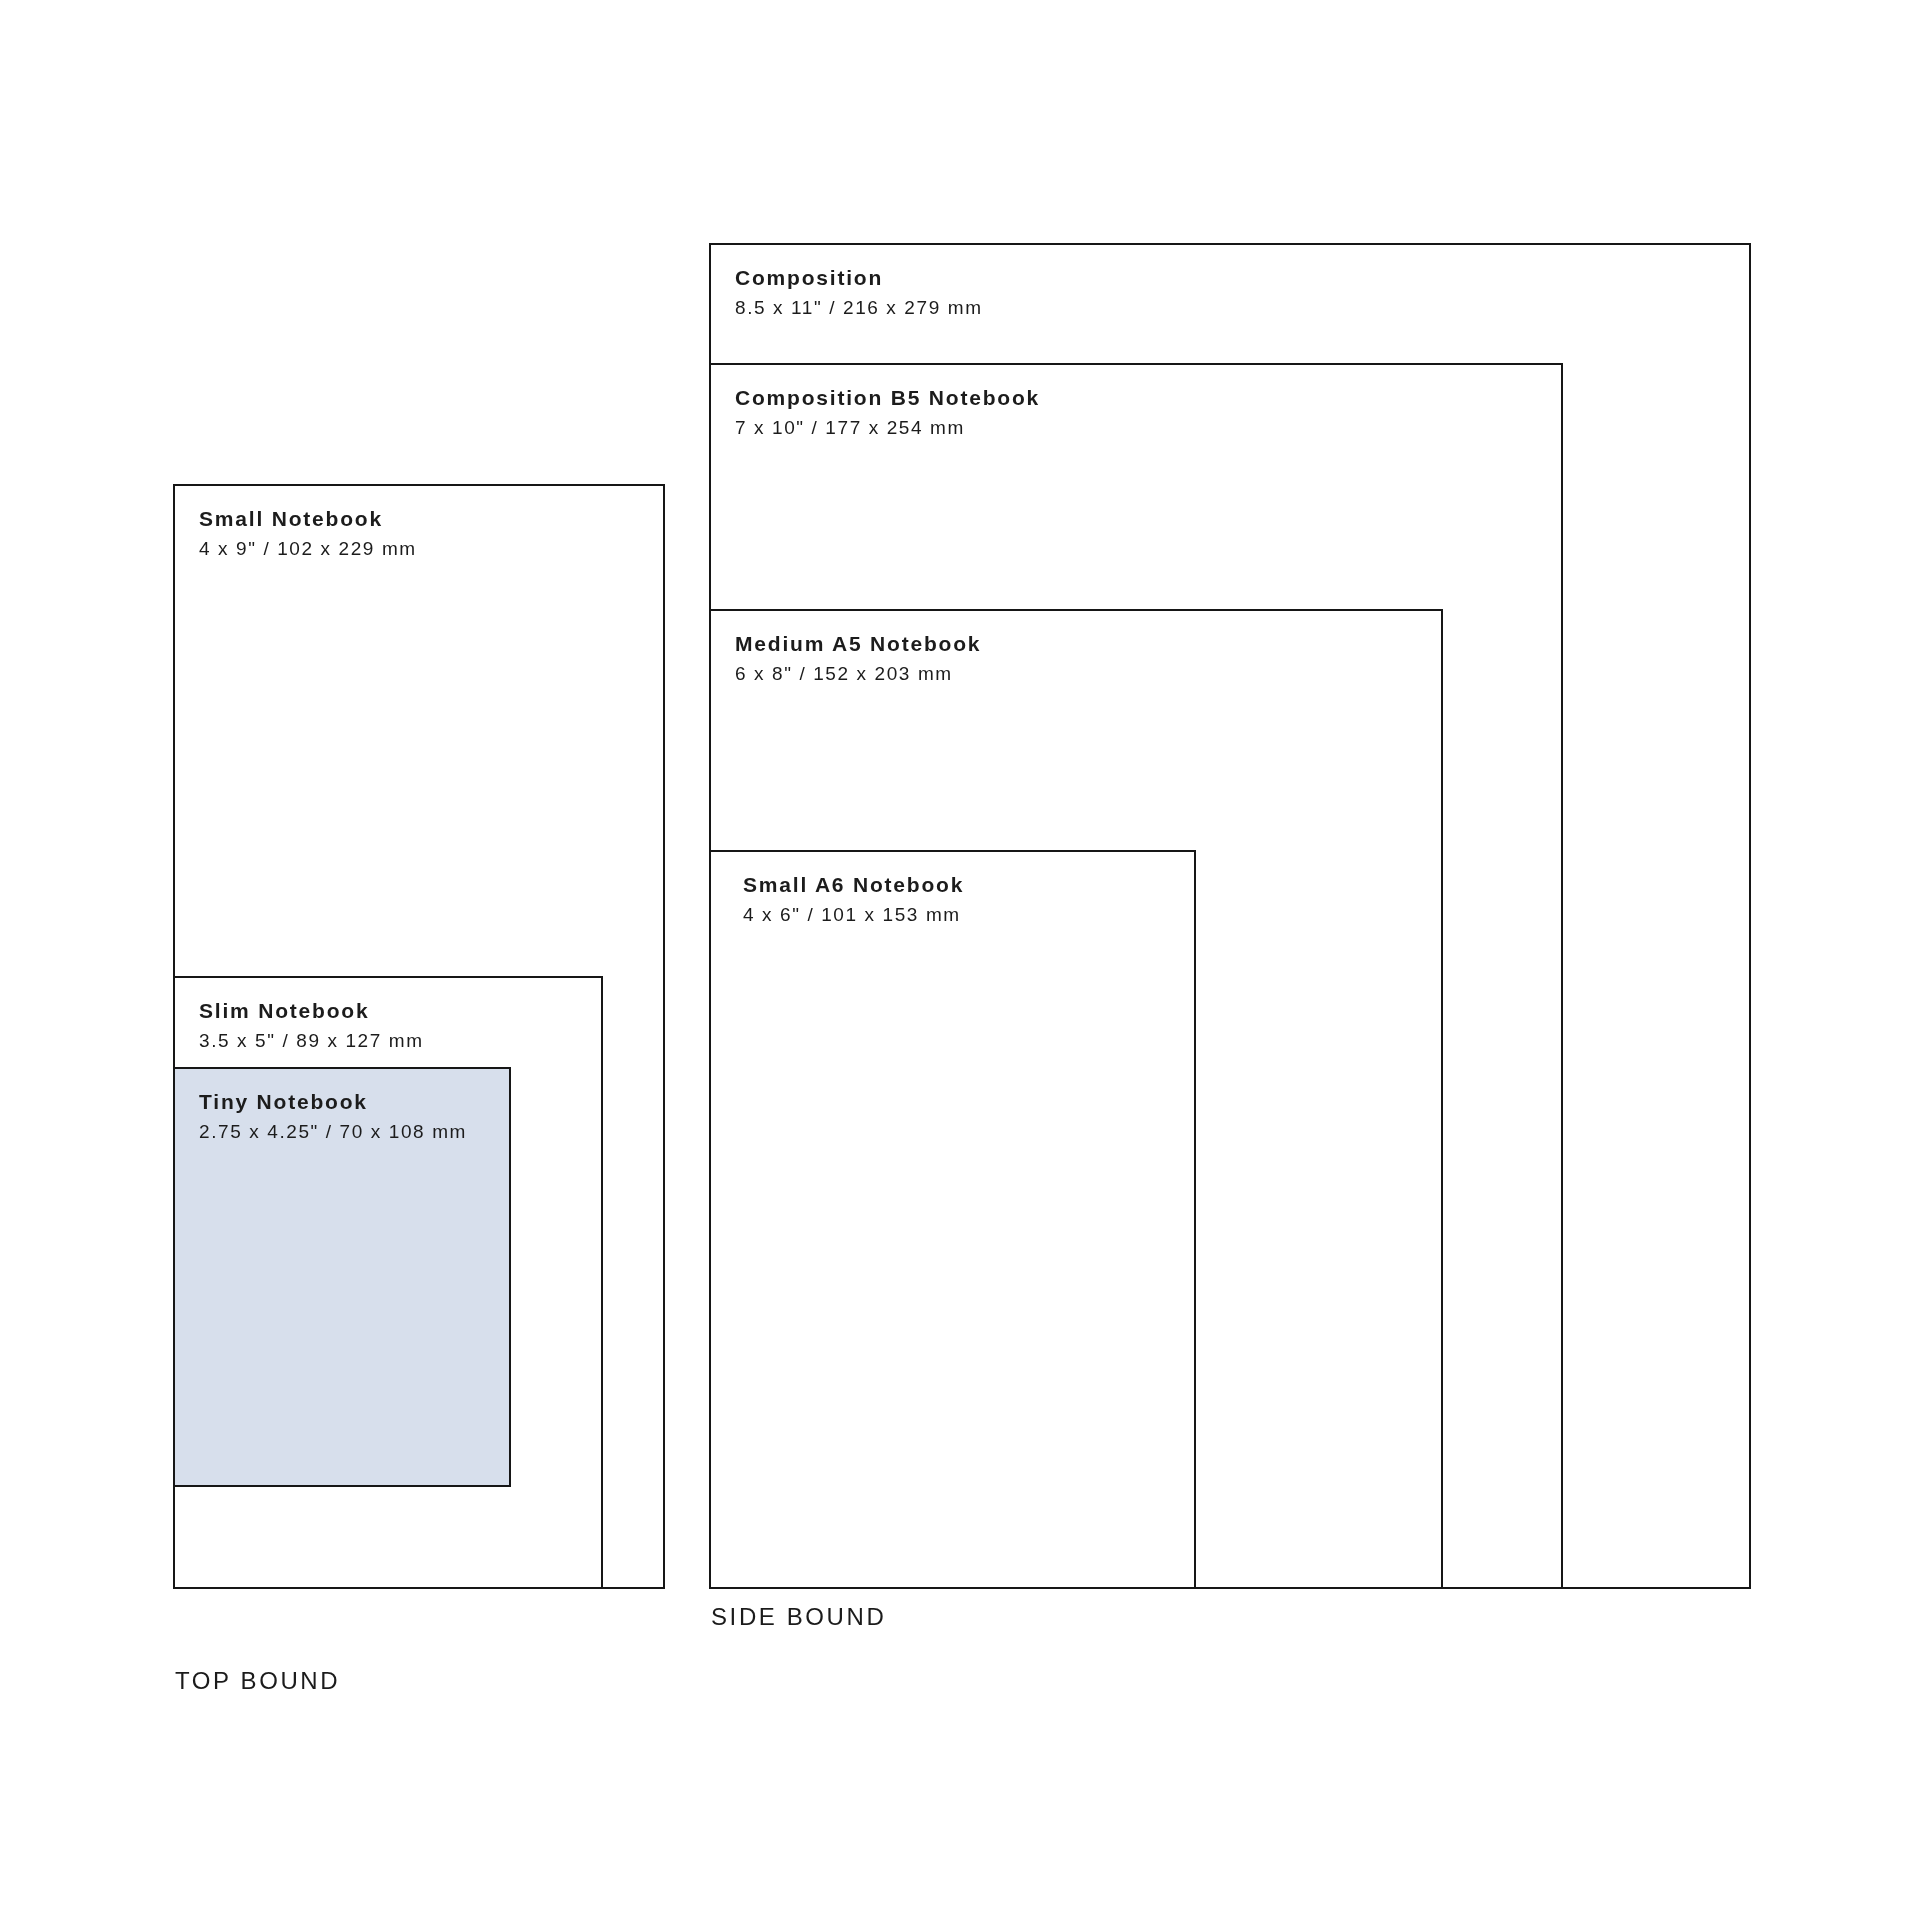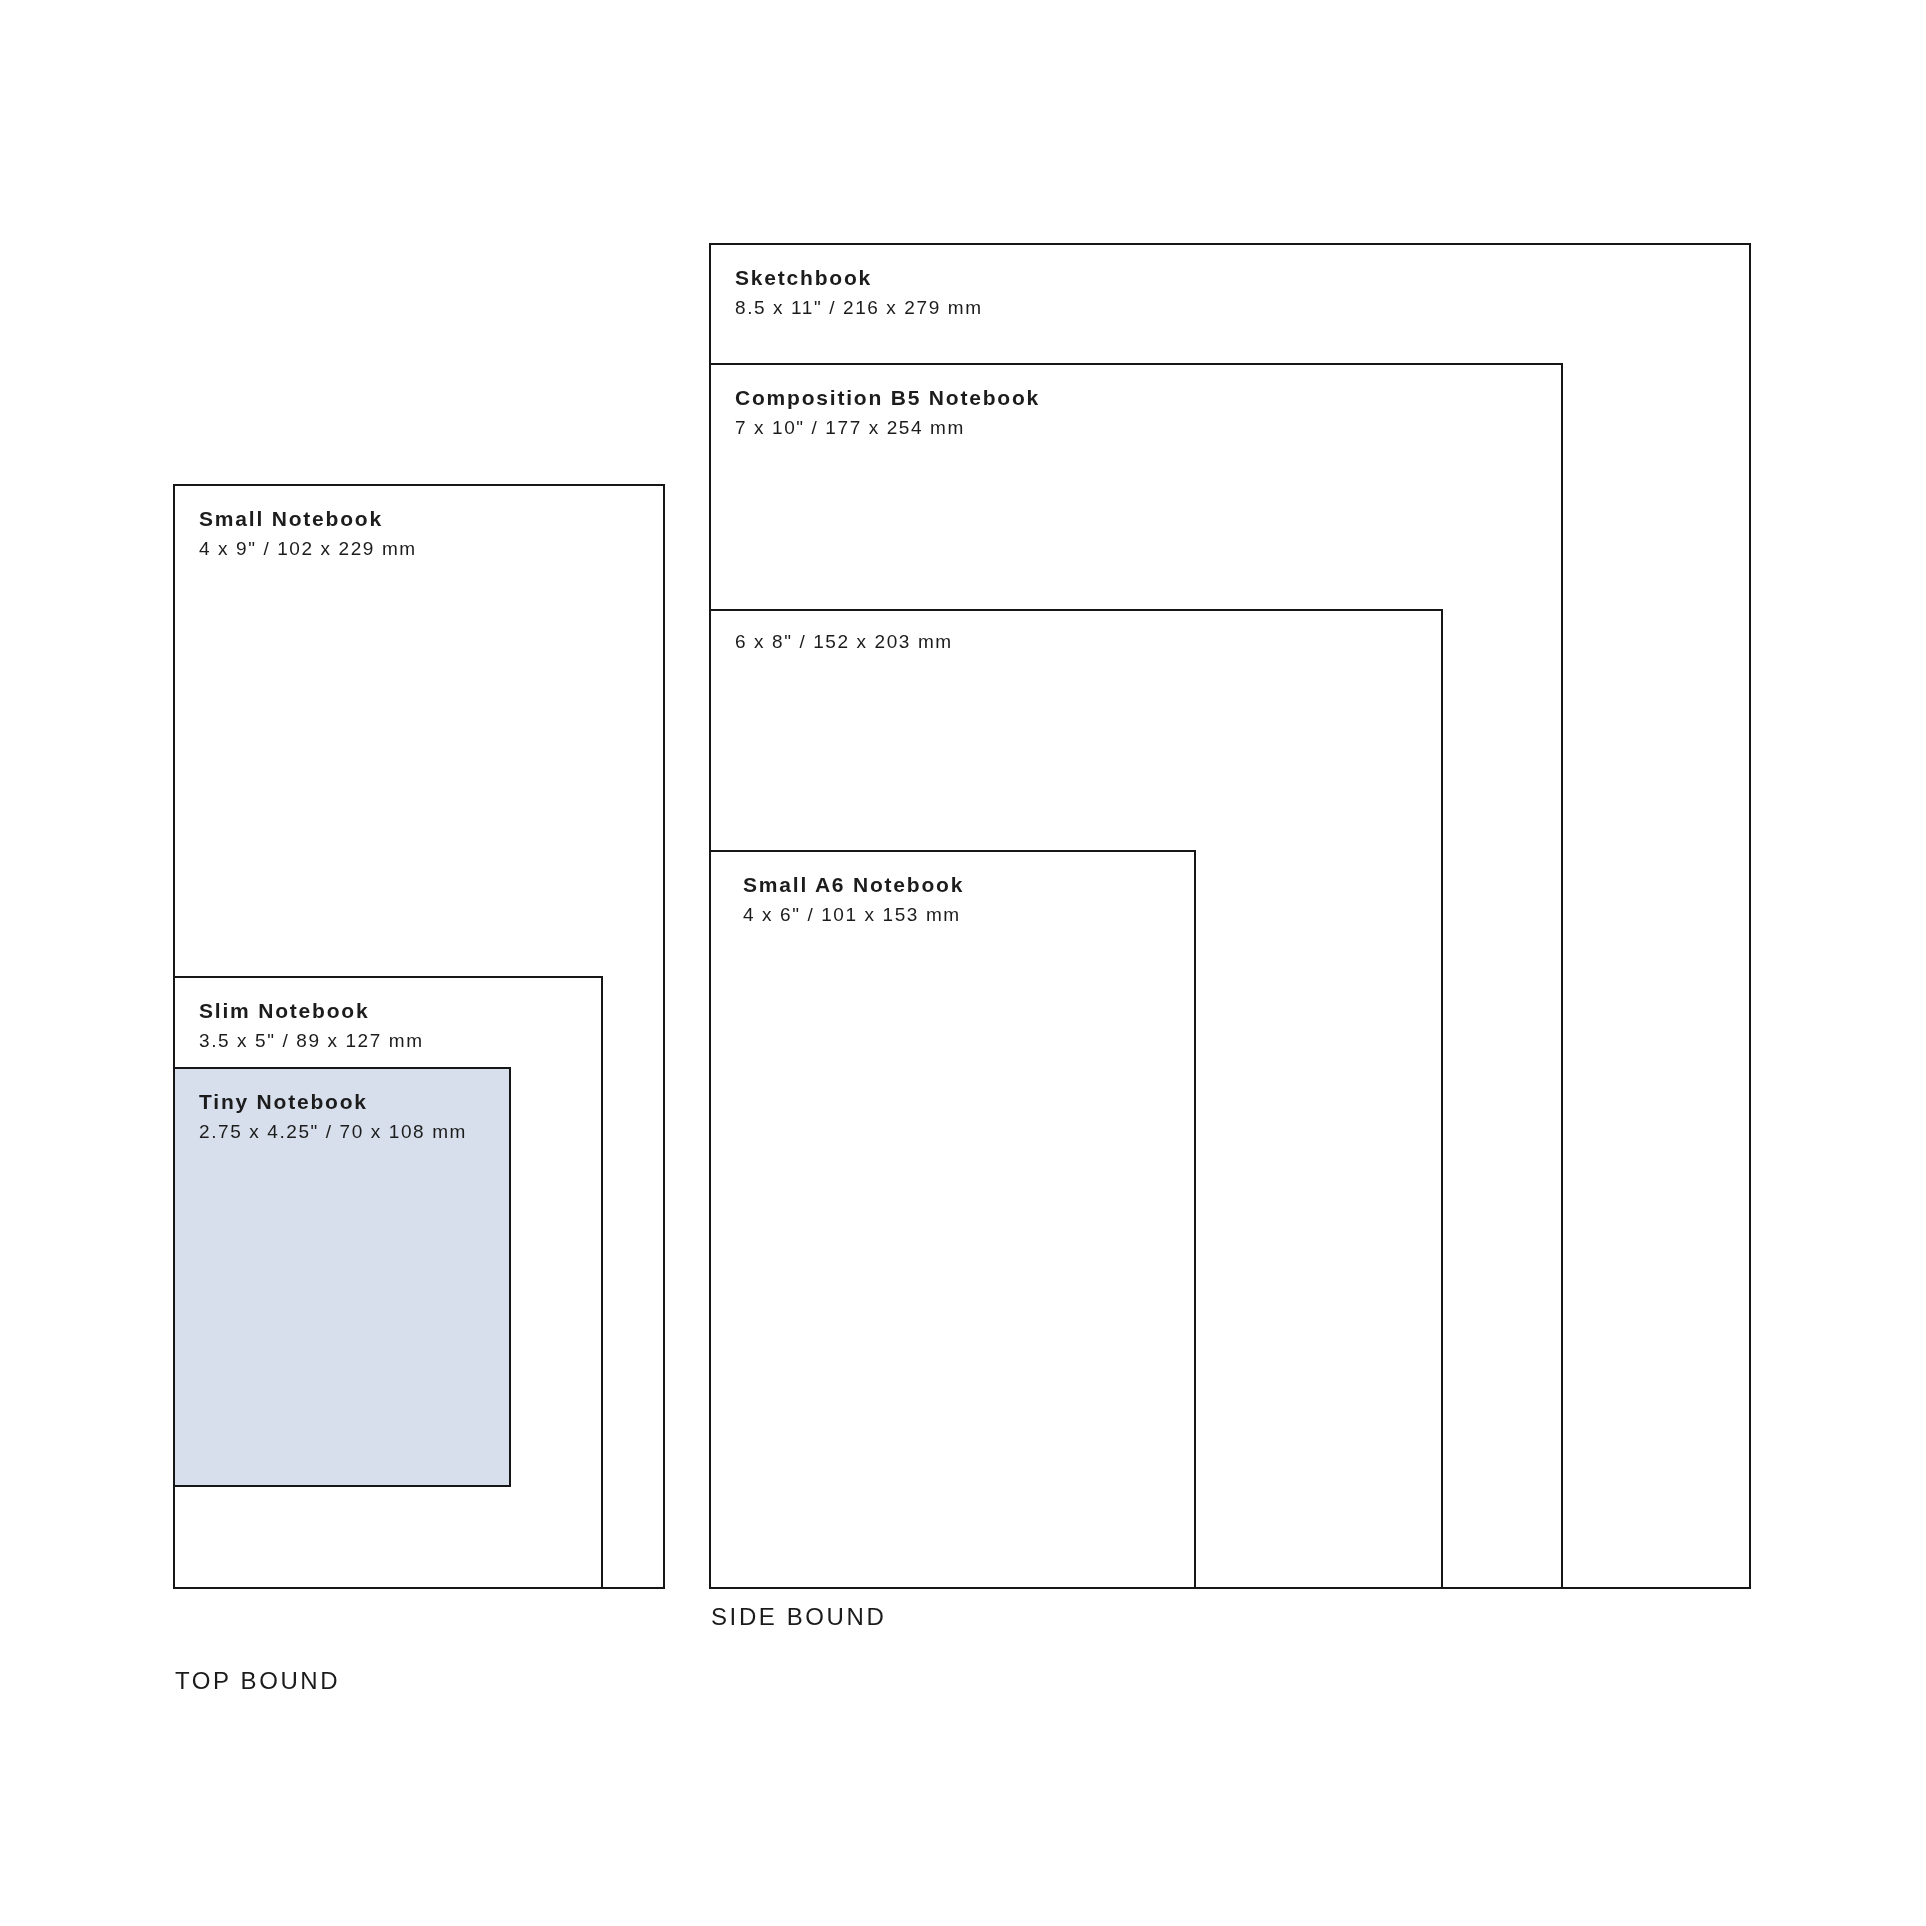--- a/index.html
+++ b/index.html
@@ -67,28 +67,29 @@
     <p class="nb-title">Slim Notebook</p>
     <p class="nb-dims">3.5 x 5" / 89 x 127 mm</p>
   </div>
   <div class="nb-box" style="left: 173px; top: 1067px; width: 338px; height: 420px; background: rgb(215, 223, 236); border-color: rgb(22, 22, 22);">
     <p class="nb-title">Tiny Notebook</p>
     <p class="nb-dims">2.75 x 4.25" / 70 x 108 mm</p>
   </div>
   <div class="group-label" style="left: 175px; top: 1668px;">TOP BOUND</div>
 
   <div class="nb-box" style="left: 709px; top: 243px; width: 1042px; height: 1346px; background: rgb(255, 255, 255); border-color: rgb(22, 22, 22);">
-    <p class="nb-title">Sketchbook</p>
+    <p class="nb-title">Composition</p>
     <p class="nb-dims">8.5 x 11" / 216 x 279 mm</p>
   </div>
   <div class="nb-box" style="left: 709px; top: 363px; width: 854px; height: 1226px; background: rgb(255, 255, 255); border-color: rgb(22, 22, 22);">
     <p class="nb-title">Composition B5 Notebook</p>
     <p class="nb-dims">7 x 10" / 177 x 254 mm</p>
   </div>
   <div class="nb-box" style="left: 709px; top: 609px; width: 734px; height: 980px; background: rgb(255, 255, 255); border-color: rgb(22, 22, 22);">
+    <p class="nb-title">Medium A5 Notebook</p>
     <p class="nb-dims">6 x 8" / 152 x 203 mm</p>
   </div>
   <div class="nb-box" style="left: 709px; top: 850px; width: 487px; height: 739px; background: rgb(255, 255, 255); border-color: rgb(22, 22, 22); padding-left: 32px;">
     <p class="nb-title">Small A6 Notebook</p>
     <p class="nb-dims">4 x 6" / 101 x 153 mm</p>
   </div>
   <div class="group-label" style="left: 711px; top: 1604px; text-align: right;">SIDE BOUND</div>
 
 </div>
 

